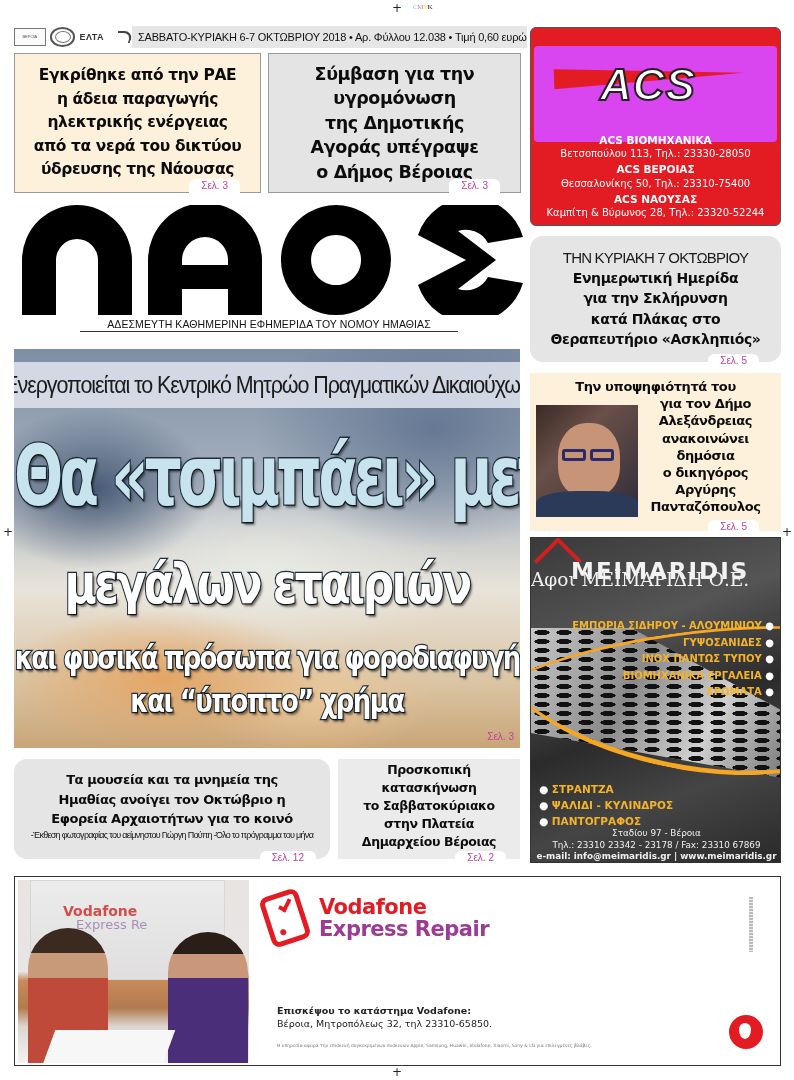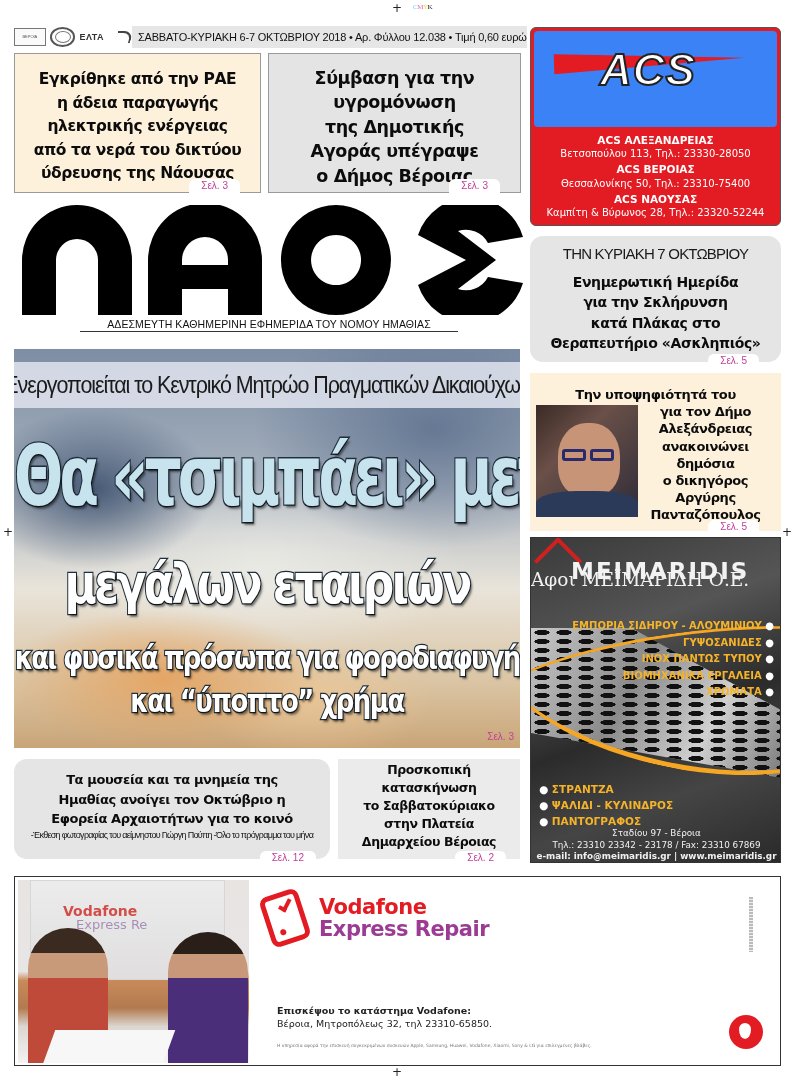--- a/index.html
+++ b/index.html
@@ -18,21 +18,21 @@
   .logos { display: flex; align-items: center; gap: 4px; width: 118px; height: 22px; }
   .logo-box { width: 32px; height: 18px; border: 1px solid #777; background: #fafafa; font-size: 4px; color: #555; display: flex; align-items: center; justify-content: center; text-align: center; line-height: 1; }
   .logo-circle { width: 26px; height: 20px; border: 2px solid #555; border-radius: 50%; display: flex; align-items: center; justify-content: center; }
   .logo-circle::after { content: ""; width: 14px; height: 10px; border: 1px solid #777; border-radius: 50%; }
   .logo-elta { font-size: 9px; font-weight: bold; color: #333; letter-spacing: 0.5px; display: flex; align-items: center; gap: 12px; }
   .logo-elta .bird { width: 16px; height: 12px; border-top: 2px solid #444; border-right: 2px solid #444; border-radius: 0 10px 0 0; transform: skewX(-20deg); }
   .dateline { flex: 1; height: 22px; background: #e6e6e6; font-size: 11px; color: #111; display: flex; align-items: center; padding-left: 6px; white-space: nowrap; font-family: "Liberation Sans", sans-serif; letter-spacing: -0.2px; }
 
   
   .teaser { position: absolute; border: 1px solid #9a9a9a; display: flex; flex-direction: column; align-items: center; justify-content: center; text-align: center; }
-  .teaser .head { font-family: "DejaVu Sans", sans-serif; font-weight: bold; color: #0c0c0c; letter-spacing: -0.4px; margin-top: 8px; }
+  .teaser .head { font-family: "DejaVu Sans", sans-serif; font-weight: bold; color: #0c0c0c; letter-spacing: -0.4px; }
   .cream { background: #fdf1dc; }
   .grey { background: #e4e4e4; }
   .beige { background: #e5e5e5; border-radius: 13px; }
   .page-ref { position: absolute; background: #ffffff; color: #c2409a; font-size: 10px; font-family: "Liberation Sans", sans-serif; padding: 1px 12px; border-radius: 6px 6px 0 0; line-height: 12px; }
 
   
   .masthead { left: 18px; top: 205px; width: 505px; height: 110px; }
   .tagline { left: 80px; top: 318px; width: 378px; border-bottom: 1px solid #333; text-align: center; font-size: 10.5px; color: #111; letter-spacing: 0.1px; padding-bottom: 1px; }
 
   
@@ -49,21 +49,21 @@
   .feat-big { position: absolute; left: 0; width: 506px; text-align: center; font-family: "DejaVu Sans", sans-serif; font-weight: bold; color: #c7e3ee; white-space: nowrap;
     -webkit-text-stroke: 2px #1d2d3a; paint-order: stroke fill; text-shadow: 2px 2px 2px rgba(0,0,0,0.5); }
   .feat-l1 { top: 78px; font-size: 58px; letter-spacing: -4px; transform: scaleY(1.45); transform-origin: top center; }
   .feat-l2 { top: 203px; font-size: 44px; letter-spacing: -2.5px; transform: scaleY(1.25); transform-origin: top center; color: #ffffff; }
   .feat-l3 { top: 290px; font-size: 26px; letter-spacing: -1.8px; transform: scaleY(1.25); transform-origin: top center; color: #ffffff; }
   .feat-l4 { top: 333px; font-size: 26px; letter-spacing: -1.5px; transform: scaleY(1.25); transform-origin: top center; color: #ffffff; }
   .feat-page { position: absolute; right: 6px; bottom: 6px; color: #c2409a; font-size: 10px; }
 
   
   .acs { left: 530px; top: 27px; width: 251px; height: 199px; border: 1px solid #555; border-radius: 6px; overflow: hidden; background: #e31b23; }
-  .acs-top { position: absolute; left: 3px; top: 3px; width: 243px; height: 96px; background: #3b82f6; border-radius: 4px; }
+  .acs-top { position: absolute; left: 3px; top: 18px; width: 243px; height: 96px; background: #d946ef; border-radius: 4px; }
   .acs-swoosh { position: absolute; left: 20px; top: 20px; width: 0; height: 0; border-top: 10px solid transparent; border-bottom: 10px solid transparent; border-left: 190px solid #e31b23; transform: rotate(-2deg); }
   .acs-logo { position: absolute; left: 66px; top: 14px; font-family: "Liberation Sans", sans-serif; font-weight: bold; font-style: italic; font-size: 44px; color: #ffffff; -webkit-text-stroke: 2px #222; letter-spacing: 1px; }
   .acs-slogan { position: absolute; left: 0; width: 243px; top: 66px; text-align: center; font-size: 19px; color: #1a1a1a; font-family: "DejaVu Sans", sans-serif; }
   .acs-addr { position: absolute; left: 0; top: 106px; width: 249px; text-align: center; color: #fff; line-height: 13.2px; }
   .acs-addr .name { font-size: 10.5px; font-weight: bold; font-family: "DejaVu Sans", sans-serif; }
   .acs-addr .line { font-size: 10px; font-family: "DejaVu Sans", sans-serif; margin-bottom: 3px; }
 
   
   .mei { left: 530px; top: 537px; width: 251px; height: 326px; border: 1px solid #333; overflow: hidden;
     background: linear-gradient(160deg, #3a3a3a 0%, #555 30%, #2b2b2b 55%, #454545 75%, #2a2a2a 100%); }
@@ -147,21 +147,21 @@
   </div>
   <span class="page-ref" style="right:20px;bottom:-1px;">Σελ. 3</span>
 </div>
 
 <div class="abs acs">
   <div class="acs-top">
     <div class="acs-swoosh"></div>
     <div class="acs-logo">ACS</div>
   </div>
   <div class="acs-addr">
-    <div class="name">ACS ΑΛΕΞΑΝΔΡΕΙΑΣ</div>
+    <div class="name">ACS ΒΙΟΜΗΧΑΝΙΚΑ</div>
     <div class="line">Βετσοπούλου 113, Τηλ.: 23330-28050</div>
     <div class="name">ACS ΒΕΡΟΙΑΣ</div>
     <div class="line">Θεσσαλονίκης 50, Τηλ.: 23310-75400</div>
     <div class="name">ACS ΝΑΟΥΣΑΣ</div>
     <div class="line">Καμπίτη &amp; Βύρωνος 28, Τηλ.: 23320-52244</div>
   </div>
 </div>
 
 <div class="abs masthead">
   <svg width="505" height="110" viewBox="0 0 505 110">

